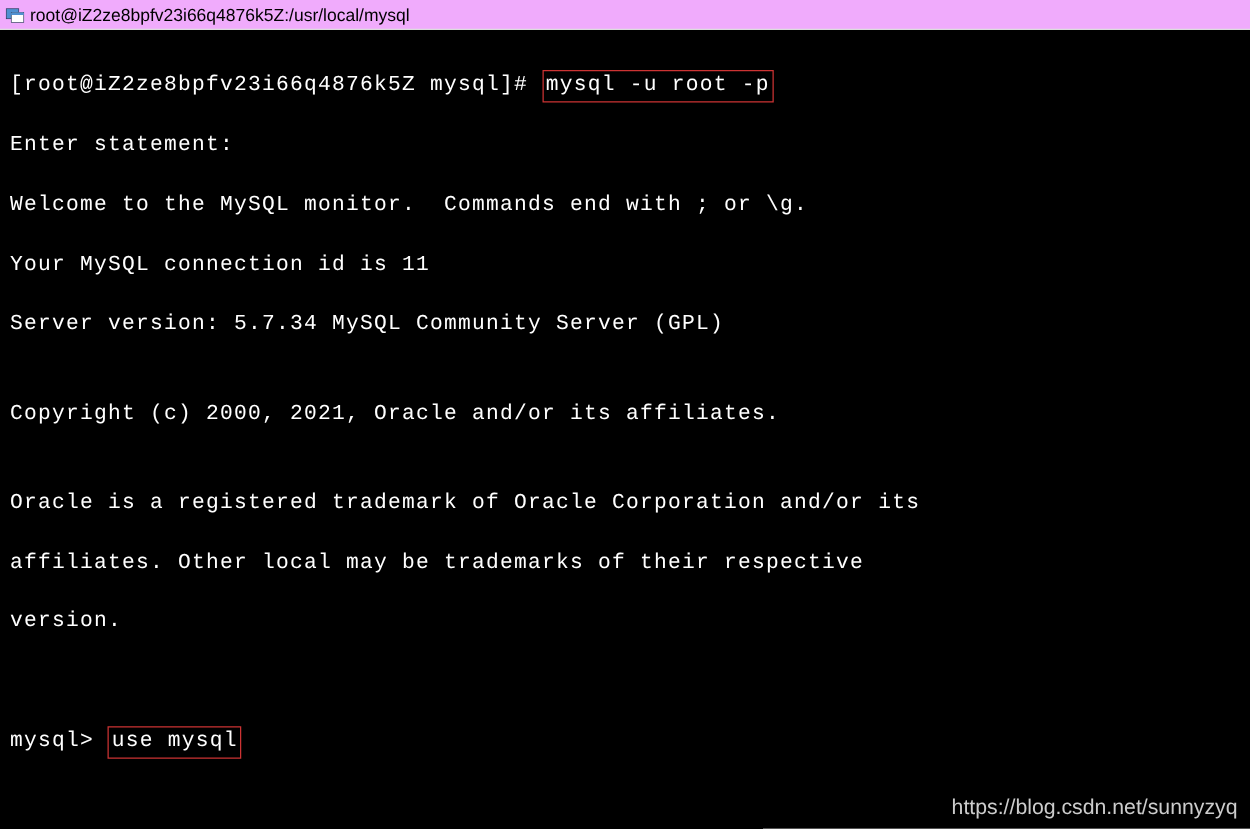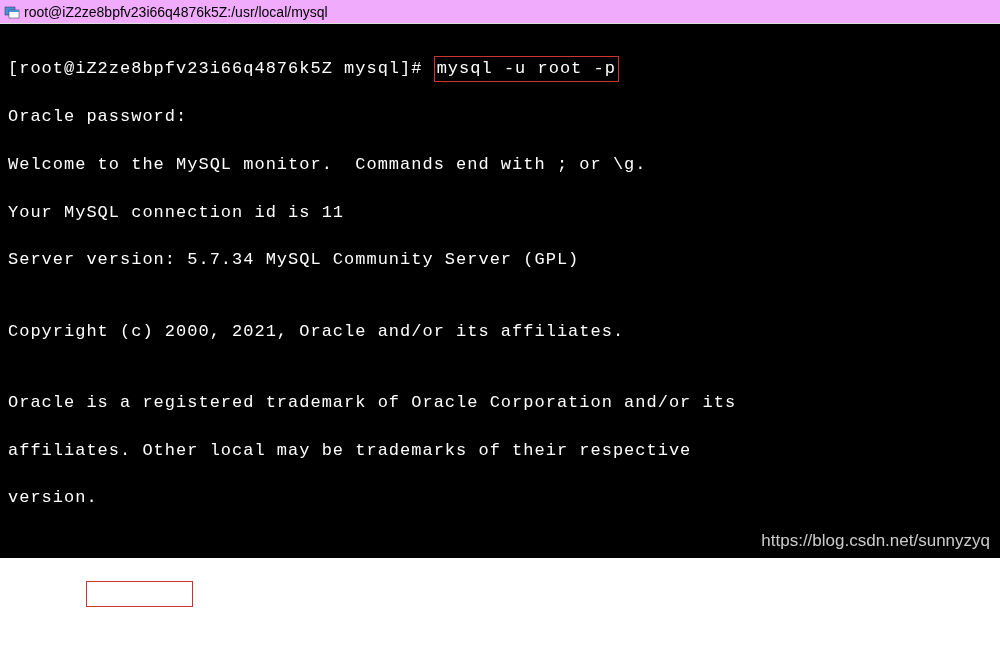--- a/index.html
+++ b/index.html
@@ -36,21 +36,21 @@
       font-size: 14px;
       color: #000;
     }
     .terminal {
       background: #000;
       color: #fff;
       padding: 8px;
       font-family: 'Courier New', monospace;
       font-size: 17px;
       line-height: 1.4;
-      height: 534px;
+      height: 639px;
       letter-spacing: 1px;
       white-space: pre;
       position: relative;
     }
     .line {
       display: block;
     }
     .highlight-box {
       border: 1px solid #cc3333;
       padding: 0 2px;
@@ -75,21 +75,21 @@
       <rect x="1" y="3" width="10" height="8" fill="#5090d0" stroke="#203050" stroke-width="0.5"></rect>
       <rect x="5" y="6" width="10" height="8" fill="#fff" stroke="#203050" stroke-width="0.5"></rect>
       <rect x="5" y="6" width="10" height="2" fill="#5090d0"></rect>
     </svg>
   </span>
   <span class="title-text">root@iZ2ze8bpfv23i66q4876k5Z:/usr/local/mysql</span>
 </div>
 
 <div class="terminal">
 <span class="line"><span>[root@iZ2ze8bpfv23i66q4876k5Z mysql]# </span><span class="highlight-box">mysql -u root -p</span></span>
-<span class="line">Oracle password:</span>
+<span class="line">Enter statement:</span>
 <span class="line">Welcome to the MySQL monitor.  Commands end with ; or \g.</span>
 <span class="line">Your MySQL connection id is 11</span>
 <span class="line">Server version: 5.7.34 MySQL Community Server (GPL)</span>
 <span class="line"></span>
 <span class="line">Copyright (c) 2000, 2021, Oracle and/or its affiliates.</span>
 <span class="line"></span>
 <span class="line">Oracle is a registered trademark of Oracle Corporation and/or its</span>
 <span class="line">affiliates. Other local may be trademarks of their respective</span>
 <span class="line">version.</span>
 <span class="line"></span>

